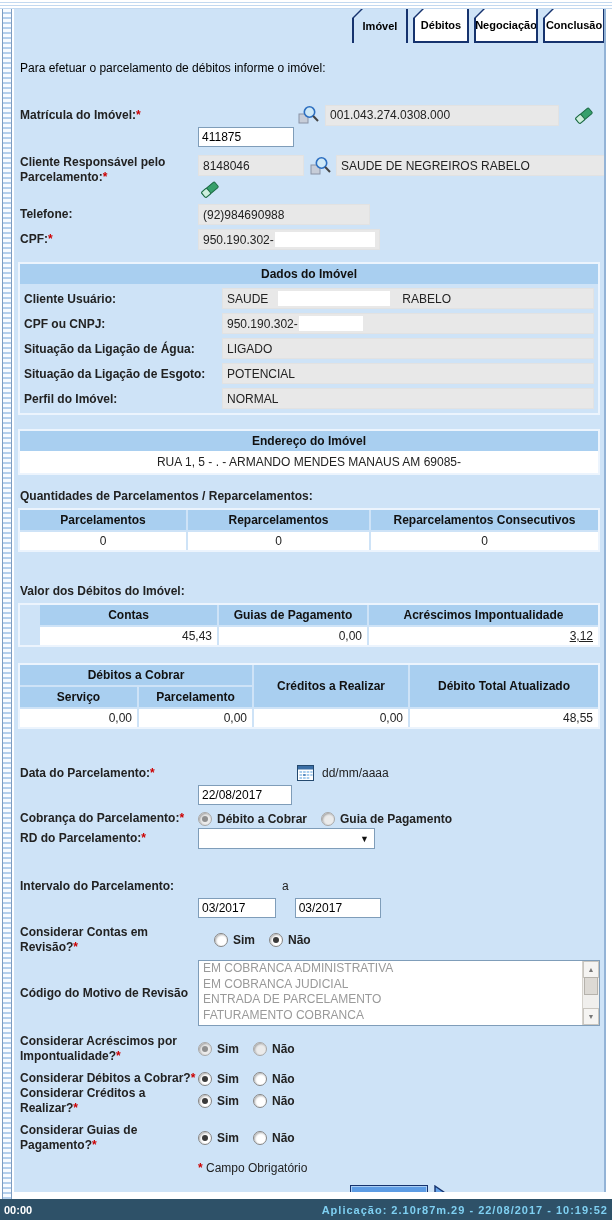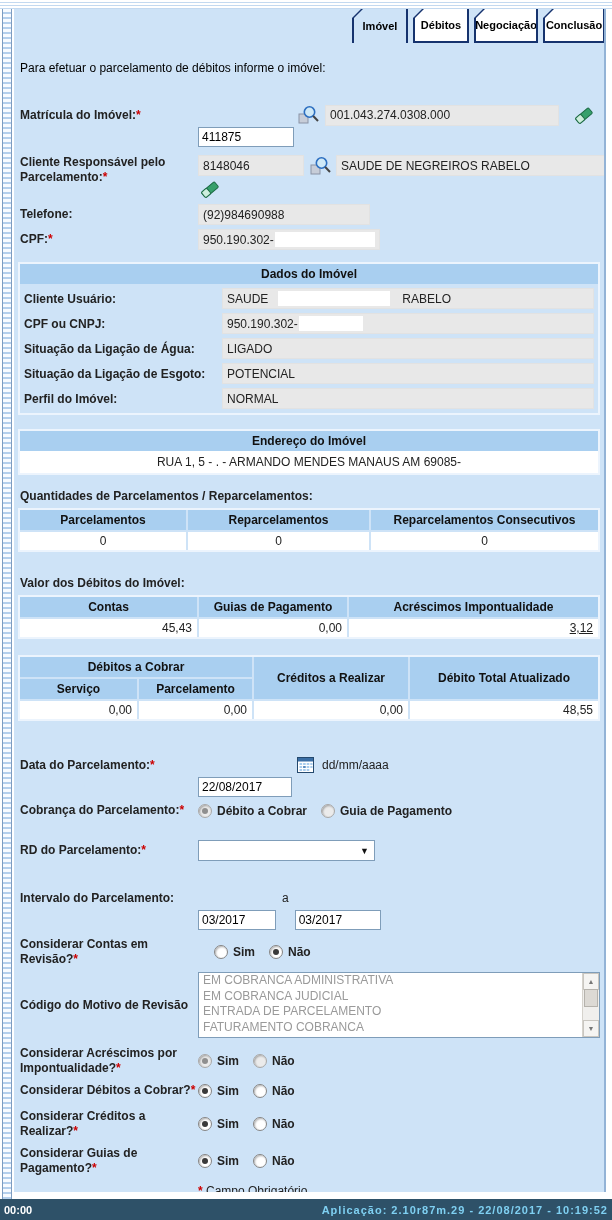--- a/index.html
+++ b/index.html
@@ -36,21 +36,21 @@
   .pval{flex:1;}
   .addr-val{background:#fff;text-align:center;font-size:12px;color:#222;padding:4px 0;}
 
   .sect-label{margin:14px 0 0 6px;font-weight:bold;font-size:12px;color:#222;}
   .grid{display:grid;gap:2px;margin:5px 4px 0 4px;border:2px solid #ecf4fd;background:#cee3f7;}
   .gh{background:#a9cff0;text-align:center;font-weight:bold;font-size:12px;color:#111;padding:3px 2px;}
   .gc{background:#fff;font-size:12px;color:#222;padding:2px 5px;}
   .num{text-align:right;}
   .cen{text-align:center;}
   .q-grid{grid-template-columns:166px 181px 1fr;}
-  .v-grid{grid-template-columns:177px 148px 1fr;}
+  .v-grid{grid-template-columns:177px 148px 1fr;padding-left:20px;}
   .d-grid{grid-template-columns:117px 113px 154px 1fr;}
   .span2{grid-column:1/3;}
   .rspan{display:flex;align-items:center;justify-content:center;}
   a.vlink{color:#222;text-decoration:underline;cursor:pointer;}
 
   
   .radio{width:12px;height:12px;border-radius:50%;background:#fff;border:1px solid #858585;display:inline-block;position:relative;box-shadow:inset 1px 1px 2px rgba(0,0,0,.3);flex-shrink:0;}
   .radio.checked::after{content:"";position:absolute;inset:3px;border-radius:50%;background:#3a3a3a;}
   .radio.dis{background:#ebebeb;border-color:#a8a8a8;}
   .radio.dis.checked::after{background:#8f8f8f;}
@@ -212,21 +212,21 @@
     <div class="sect-label">Quantidades de Parcelamentos / Reparcelamentos:</div>
     <div class="grid q-grid">
       <div class="gh">Parcelamentos</div>
       <div class="gh">Reparcelamentos</div>
       <div class="gh">Reparcelamentos Consecutivos</div>
       <div class="gc cen">0</div>
       <div class="gc cen">0</div>
       <div class="gc cen">0</div>
     </div>
 
-    <div class="sect-label" style="margin-top:24px">Valor dos Débitos do Imóvel:</div>
+    <div class="sect-label" style="margin-top:32px">Valor dos Débitos do Imóvel:</div>
     <div class="grid v-grid">
       <div class="gh">Contas</div>
       <div class="gh">Guias de Pagamento</div>
       <div class="gh">Acréscimos Impontualidade</div>
       <div class="gc num">45,43</div>
       <div class="gc num">0,00</div>
       <div class="gc num"><a class="vlink">3,12</a></div>
     </div>
 
     <div class="grid d-grid" style="margin-top:16px">
@@ -269,21 +269,21 @@
       <span class="ropt">
           <span class="radio dis checked"></span>
           <span>Débito a Cobrar</span>
         </span>
       <span class="ropt">
           <span class="radio dis"></span>
           <span>Guia de Pagamento</span>
         </span>
     </div>
 
-    <div class="frow" style="margin-top:22px">
+    <div class="frow" style="margin-top:2px">
       <div class="flabel"><span>RD do Parcelamento:</span><span class="req">*</span></div>
       <div class="select">
           <span class="arr">▼</span>
         </div>
     </div>
 
     <div class="frow" style="margin-top:5px">
       <div class="flabel">Intervalo do Parcelamento:</div>
       <input class="edit" style="width: 70px;" value="03/2017">
       <span class="sep">a</span>
@@ -334,21 +334,21 @@
       <span class="ropt">
           <span class="radio checked"></span>
           <span>Sim</span>
         </span>
       <span class="ropt">
           <span class="radio"></span>
           <span>Não</span>
         </span>
     </div>
 
-    <div class="frow" style="margin-top:11px">
+    <div class="frow" style="margin-top:0">
       <div class="flabel"><span>Considerar Créditos a Realizar?</span><span class="req">*</span></div>
       <span class="ropt">
           <span class="radio checked"></span>
           <span>Sim</span>
         </span>
       <span class="ropt">
           <span class="radio"></span>
           <span>Não</span>
         </span>
     </div>

